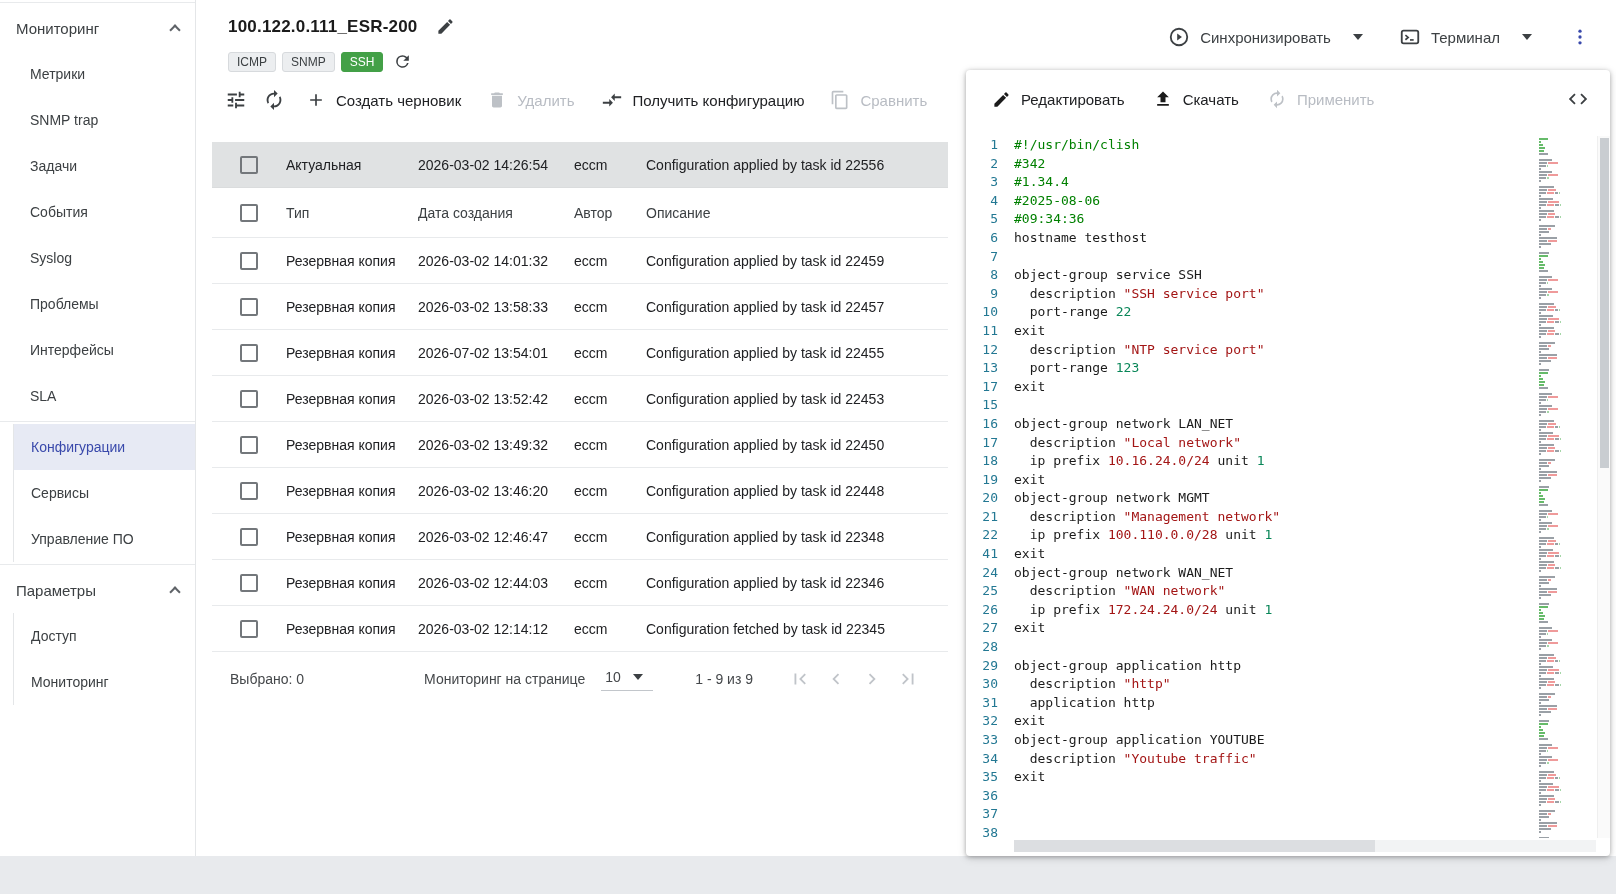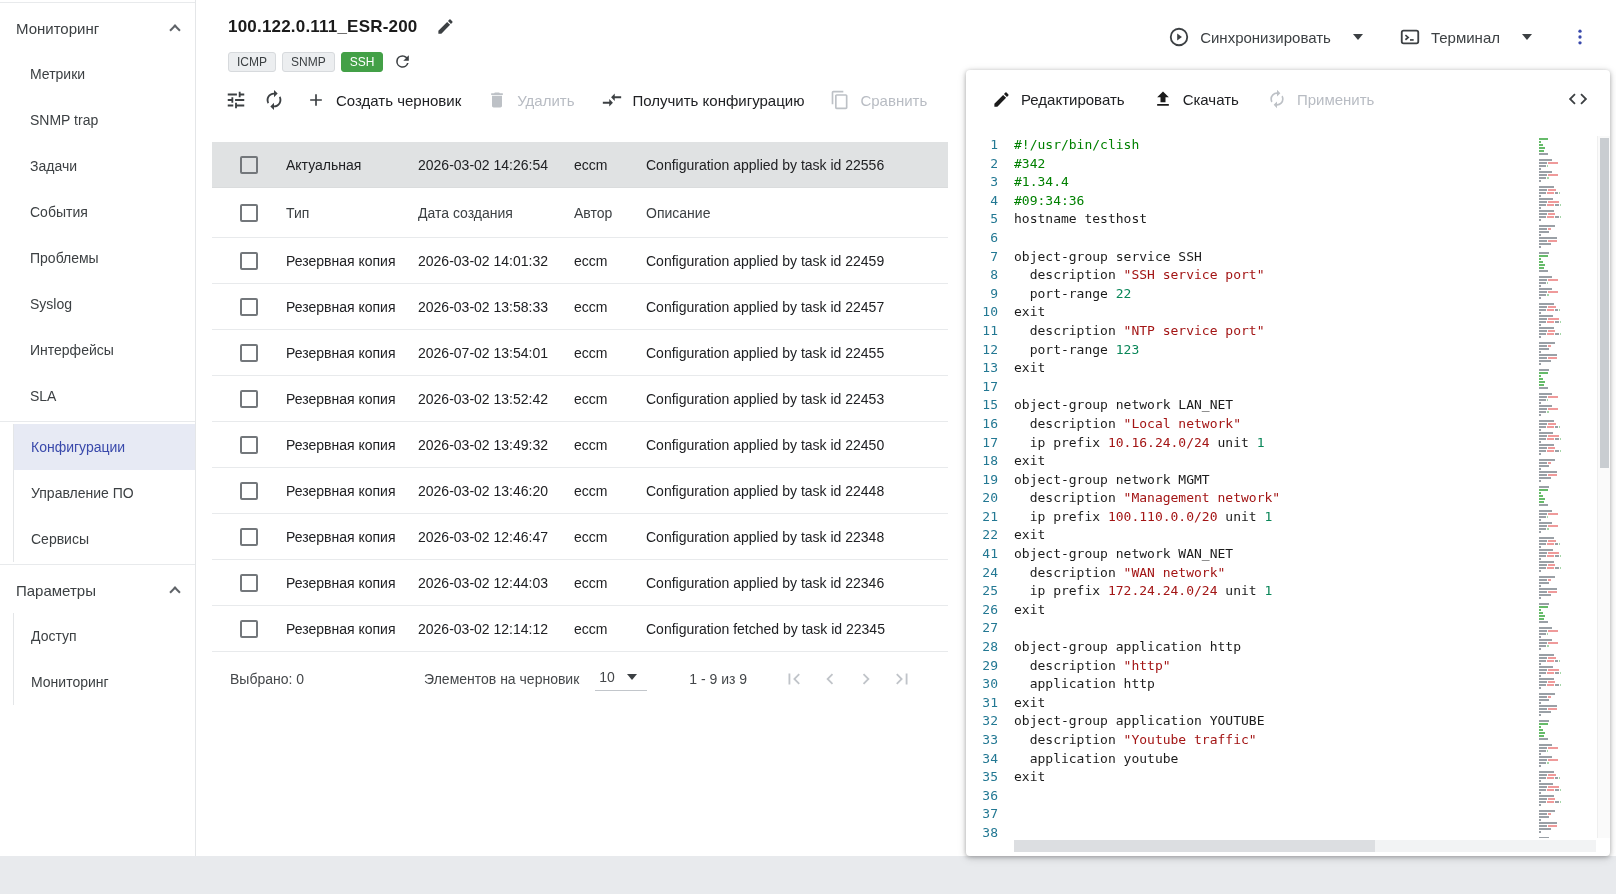--- a/index.html
+++ b/index.html
@@ -113,26 +113,26 @@
         <span>Задачи</span>
 
       </div>
 
       <div class="item sub">
         <span>События</span>
 
       </div>
 
       <div class="item sub">
+        <span>Syslog</span>
+
+      </div>
+
+      <div class="item sub">
         <span>Проблемы</span>
-
-      </div>
-
-      <div class="item sub">
-        <span>Syslog</span>
 
       </div>
 
       <div class="item sub">
         <span>Интерфейсы</span>
 
       </div>
 
       <div class="item sub">
         <span>SLA</span>
@@ -144,26 +144,26 @@
         
       </div>
 
 
       <div class="item sub rail active">
         <span>Конфигурации</span>
 
       </div>
 
       <div class="item sub rail">
+        <span>Сервисы</span>
+
+      </div>
+
+      <div class="item sub rail">
         <span>Управление ПО</span>
-
-      </div>
-
-      <div class="item sub rail">
-        <span>Сервисы</span>
 
       </div>
 
       <div class="item divider">
         
         
       </div>
 
       <div class="item section">
         <span>Параметры</span>
@@ -396,21 +396,21 @@
               <span class="c-date">2026-03-02 12:14:12</span>
               <span class="c-author">eccm</span>
               <span class="c-desc">Configuration fetched by task id 22345</span>
             </div>
 
         </div>
 
         <div class="tfooter">
           <span>Выбрано: 0</span>
           <div class="pp-group">
-            <span>Элементов на черновик</span>
+            <span>Мониторинг на странице</span>
             <div class="pp-select">
               <span>10</span>
               <svg width="10" height="6" viewBox="0 0 10 6">
                   <path d="M0 0h10L5 6z" fill="#3c4043"></path>
                 </svg>
             </div>
           </div>
           <span class="range">1 - 9 из 9</span>
           <div class="pager">
             <button class="pg-btn">
@@ -502,51 +502,51 @@
               <div class="ln">34</div>
               <div class="ln">35</div>
               <div class="ln">36</div>
               <div class="ln">37</div>
               <div class="ln">38</div>
             </div>
           <div class="code">
               <div class="cl"><span class="tk-c">#!/usr/bin/clish</span></div>
               <div class="cl"><span class="tk-c">#342</span></div>
               <div class="cl"><span class="tk-c">#1.34.4</span></div>
+              <div class="cl"><span class="tk-c">#2025-08-06</span></div>
               <div class="cl"><span class="tk-c">#09:34:36</span></div>
               <div class="cl"><span class="tk-p">hostname testhost</span></div>
               <div class="cl">&nbsp;</div>
               <div class="cl"><span class="tk-p">object-group service SSH</span></div>
               <div class="cl"><span class="tk-p">  description </span><span class="tk-s">"SSH service port"</span></div>
               <div class="cl"><span class="tk-p">  port-range </span><span class="tk-n">22</span></div>
               <div class="cl"><span class="tk-p">exit</span></div>
               <div class="cl"><span class="tk-p">  description </span><span class="tk-s">"NTP service port"</span></div>
               <div class="cl"><span class="tk-p">  port-range </span><span class="tk-n">123</span></div>
               <div class="cl"><span class="tk-p">exit</span></div>
               <div class="cl">&nbsp;</div>
               <div class="cl"><span class="tk-p">object-group network LAN_NET</span></div>
               <div class="cl"><span class="tk-p">  description </span><span class="tk-s">"Local network"</span></div>
               <div class="cl"><span class="tk-p">  ip prefix </span><span class="tk-i">10.16.24.0/24</span><span class="tk-p"> unit </span><span class="tk-n">1</span></div>
               <div class="cl"><span class="tk-p">exit</span></div>
               <div class="cl"><span class="tk-p">object-group network MGMT</span></div>
               <div class="cl"><span class="tk-p">  description </span><span class="tk-s">"Management network"</span></div>
-              <div class="cl"><span class="tk-p">  ip prefix </span><span class="tk-i">100.110.0.0/20</span><span class="tk-p"> unit </span><span class="tk-n">1</span></div>
+              <div class="cl"><span class="tk-p">  ip prefix </span><span class="tk-i">100.110.0.0/28</span><span class="tk-p"> unit </span><span class="tk-n">1</span></div>
               <div class="cl"><span class="tk-p">exit</span></div>
               <div class="cl"><span class="tk-p">object-group network WAN_NET</span></div>
               <div class="cl"><span class="tk-p">  description </span><span class="tk-s">"WAN network"</span></div>
               <div class="cl"><span class="tk-p">  ip prefix </span><span class="tk-i">172.24.24.0/24</span><span class="tk-p"> unit </span><span class="tk-n">1</span></div>
               <div class="cl"><span class="tk-p">exit</span></div>
               <div class="cl">&nbsp;</div>
               <div class="cl"><span class="tk-p">object-group application http</span></div>
               <div class="cl"><span class="tk-p">  description </span><span class="tk-s">"http"</span></div>
               <div class="cl"><span class="tk-p">  application http</span></div>
               <div class="cl"><span class="tk-p">exit</span></div>
               <div class="cl"><span class="tk-p">object-group application YOUTUBE</span></div>
               <div class="cl"><span class="tk-p">  description </span><span class="tk-s">"Youtube traffic"</span></div>
-              <div class="cl"><span class="tk-p">  application youtube</span></div>
               <div class="cl"><span class="tk-p">exit</span></div>
               <div class="cl">&nbsp;</div>
             </div>
           <div class="minimap">
             <div>
                 <div class="mm-line">
                   <span style="background: rgb(102, 187, 106); width: 8.8px;"></span>
                 </div>
                 <div class="mm-line">
                   <span style="background: rgb(102, 187, 106); width: 2.2px;"></span>

